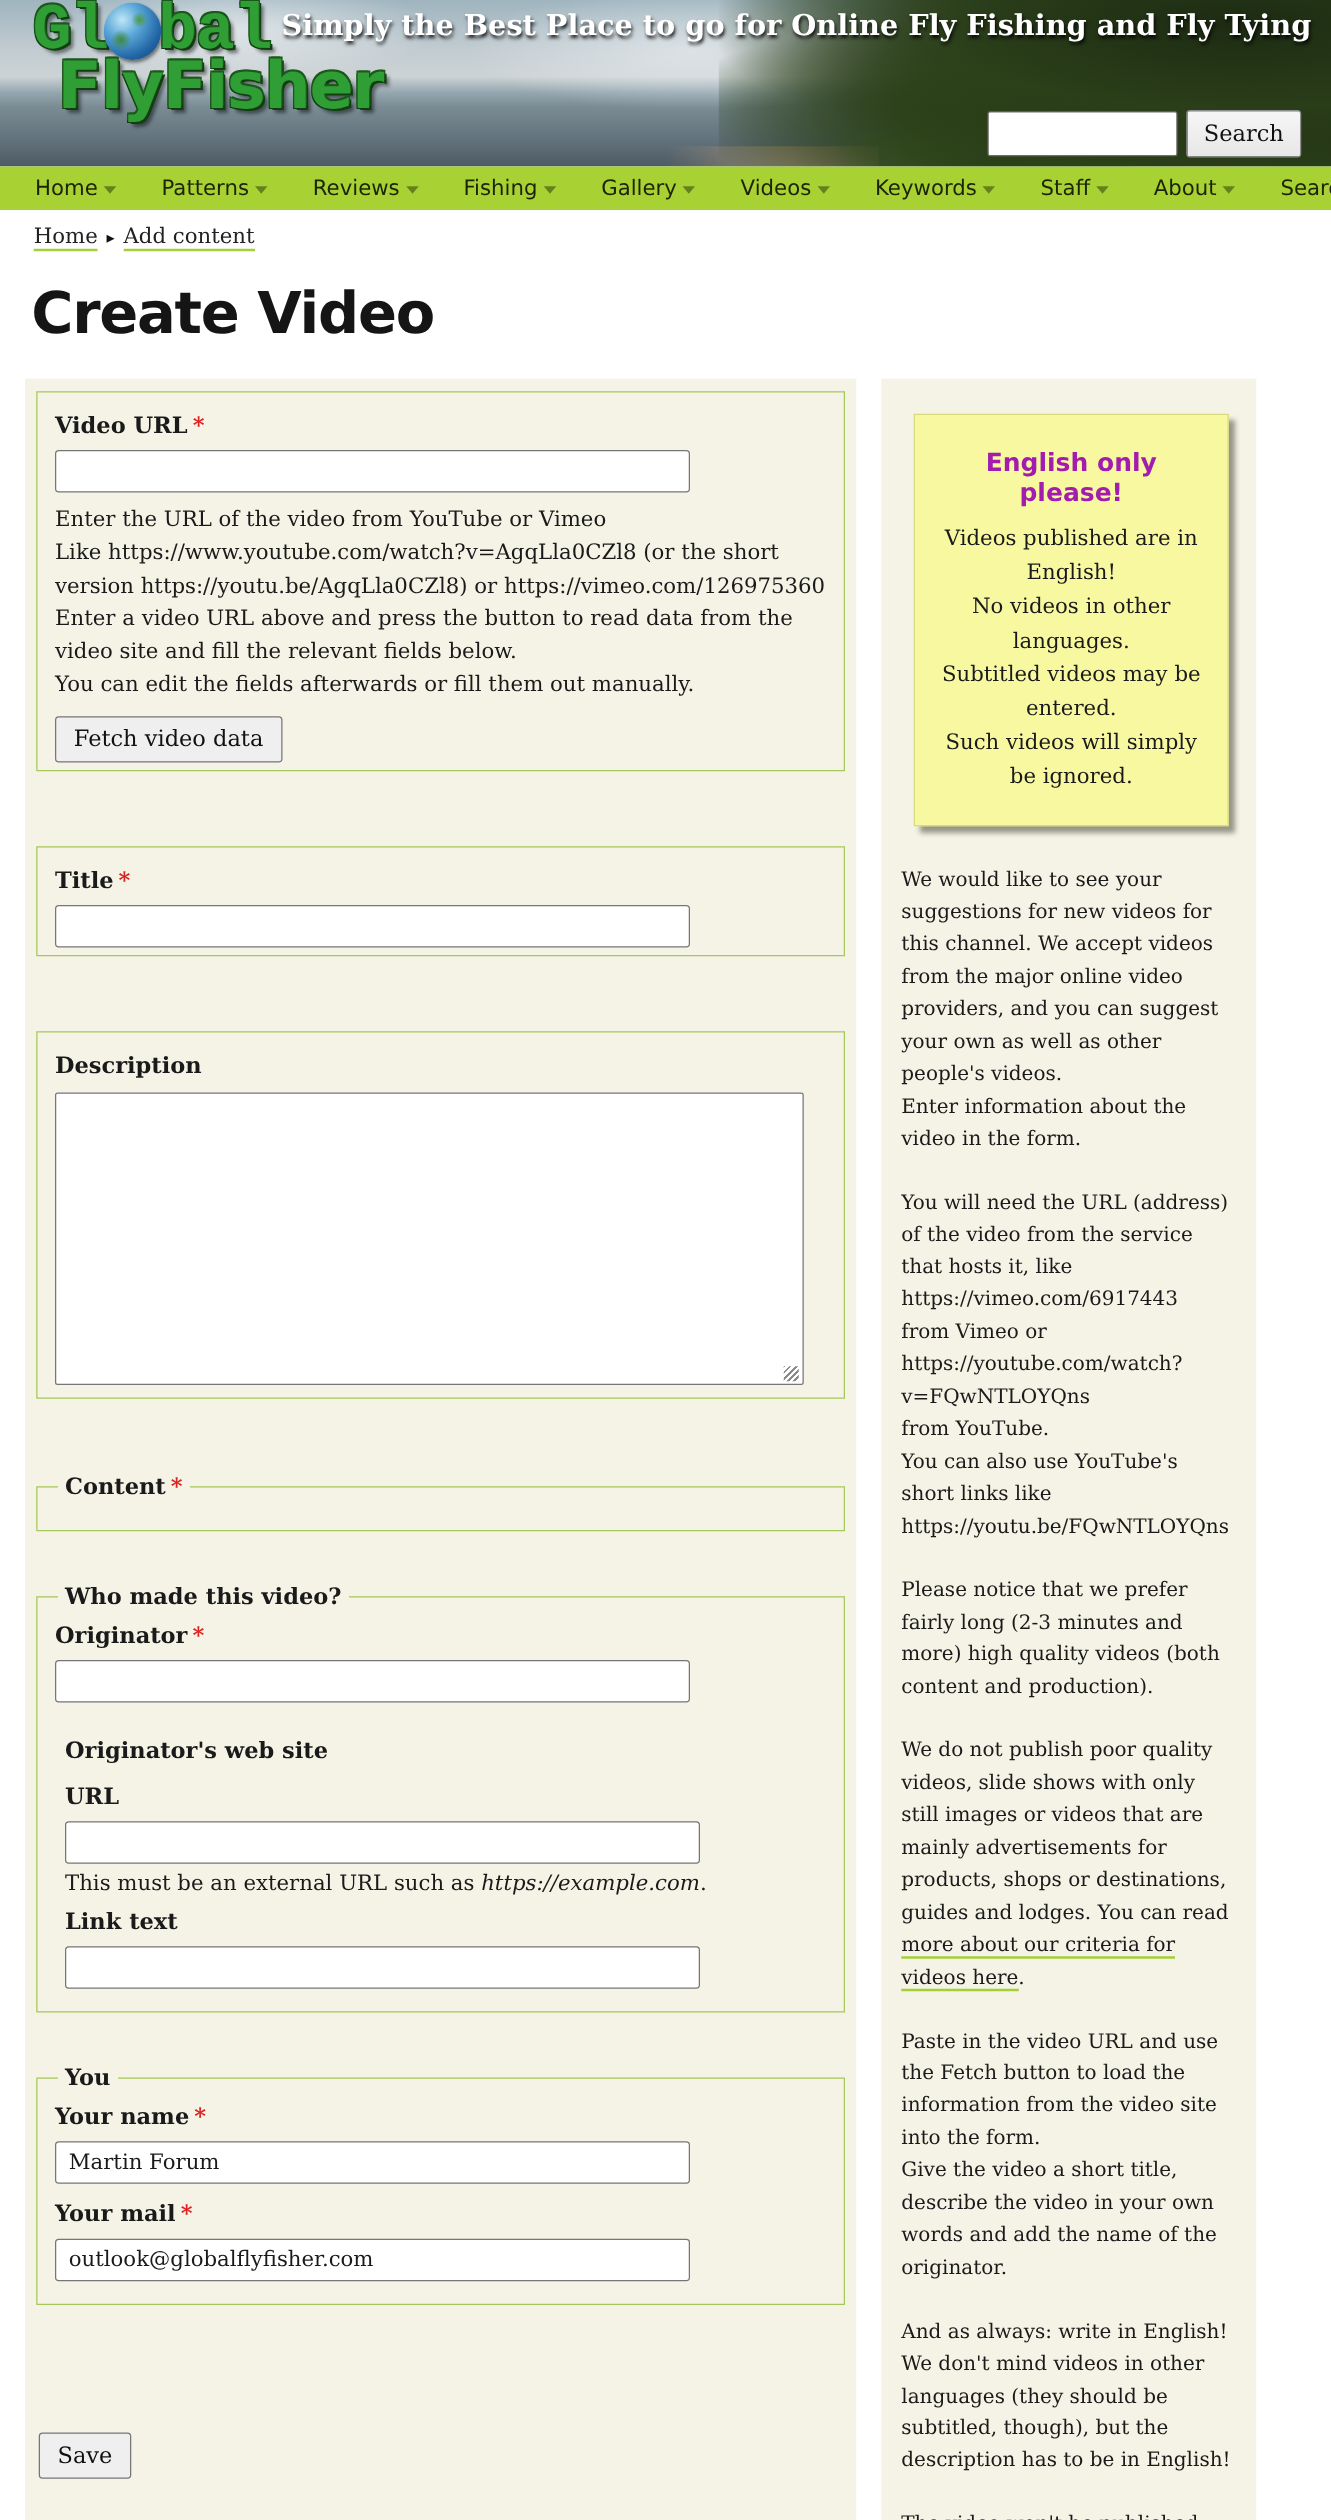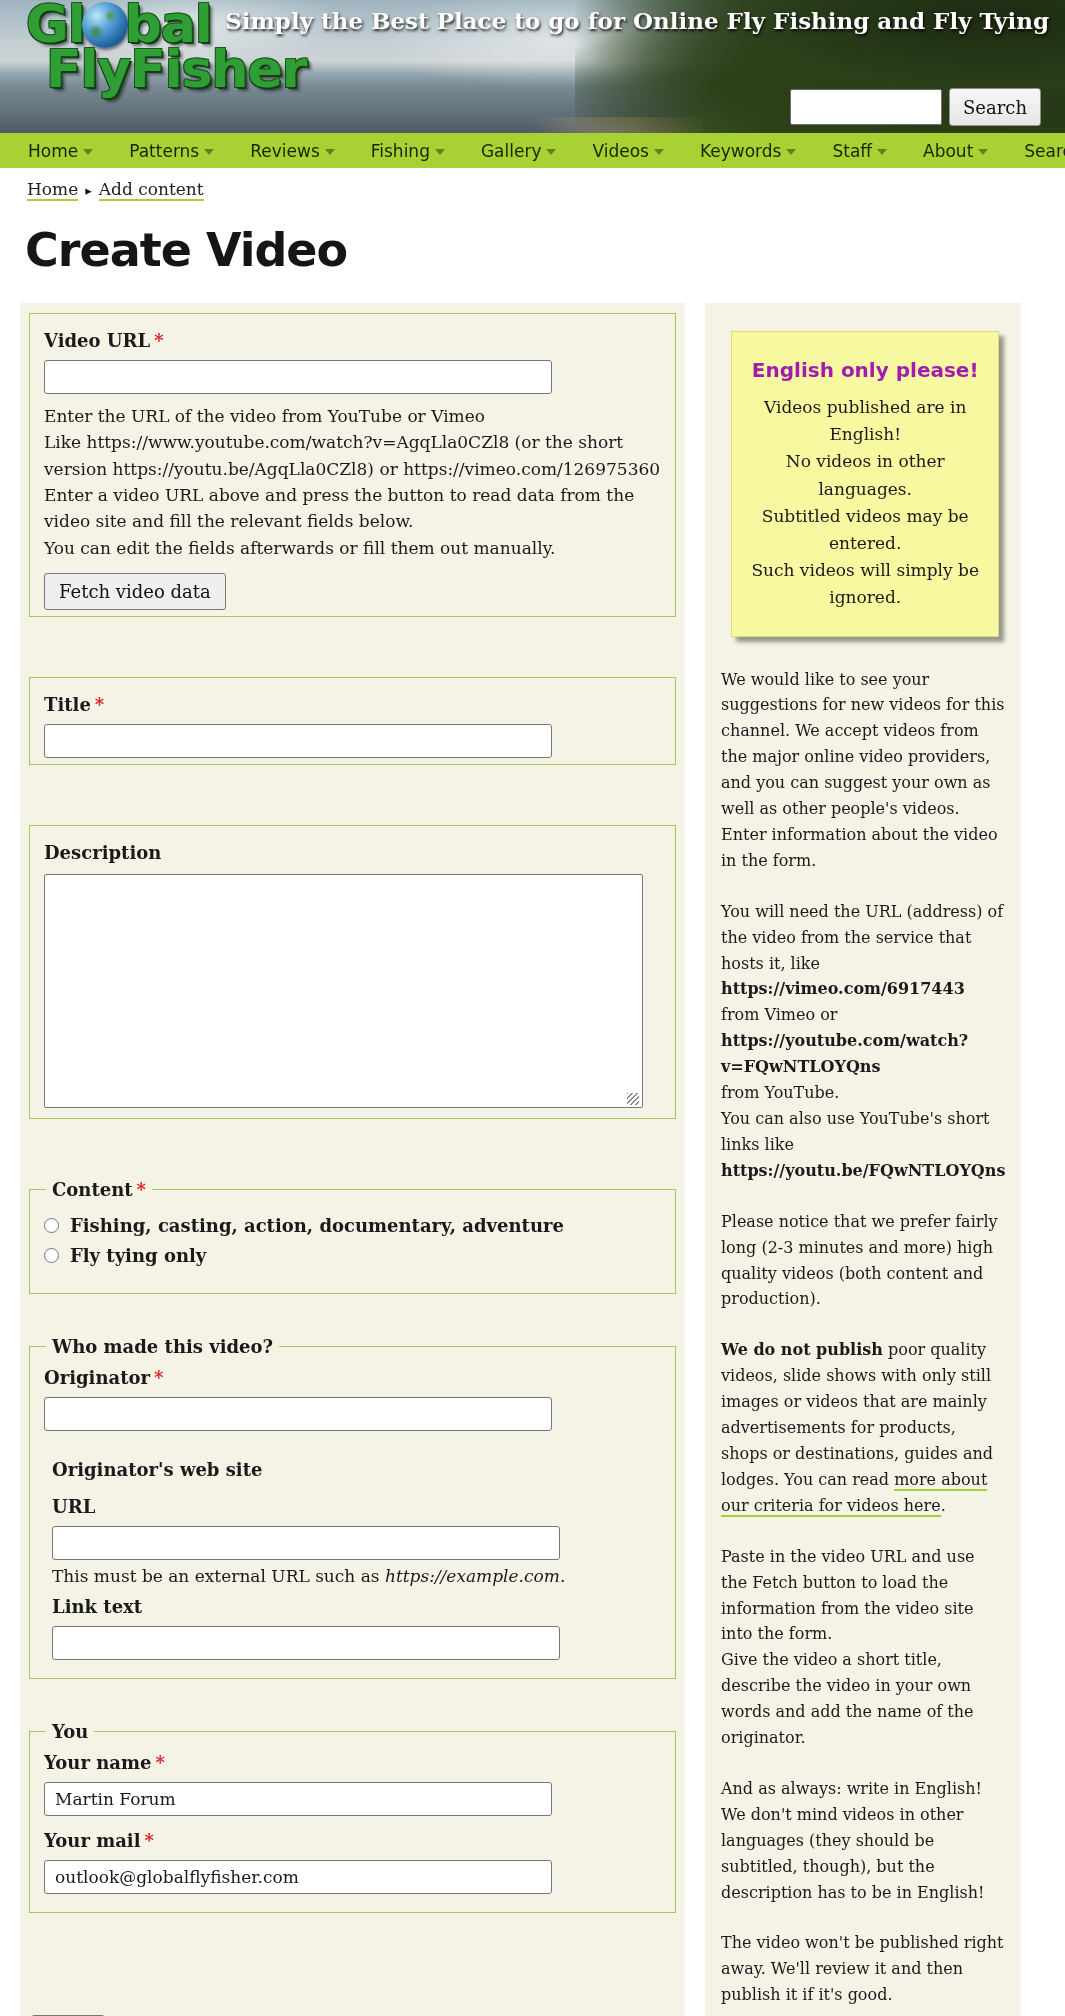--- a/index.html
+++ b/index.html
@@ -29,21 +29,21 @@
       radial-gradient(ellipse at 100% 65%, #1c2a12 0%, #2c4119 48%, rgba(44,65,25,0) 78%),
       linear-gradient(to left, #233517 0%, rgba(36,54,24,.92) 55%, rgba(36,54,24,0) 100%);}
   .photo-grass{position:absolute;right:15%;bottom:0;width:22%;height:20%;
     background:linear-gradient(100deg, rgba(93,143,60,0) 0%, #5d8f3c 30%, #477030 100%);}
   .photo-beach{position:absolute;right:34%;bottom:0;width:16%;height:12%;
     background:linear-gradient(90deg, rgba(154,140,116,0), #9a8c74 60%);}
 
   .logo{position:absolute;left:26px;top:2px;font-family:var(--sans);font-weight:bold;
     font-size:52px;line-height:.84;letter-spacing:-1px;color:#2f9e35;
     text-shadow:-1px -1px 0 #1c571c,1px -1px 0 #1c571c,-1px 1px 0 #123f12,2px 2px 0 #123f12,4px 4px 3px rgba(0,0,0,.45);}
-  .logo .row{display:flex;align-items:center;}
+  .logo .row{display:flex;align-items:center;font-family:Liberation Mono, monospace;}
   .globe{display:inline-block;width:46px;height:46px;border-radius:50%;margin:0 -3px;vertical-align:-6px;
     background:
       radial-gradient(circle 10px at 30% 65%, #3f8a3a 0%, rgba(63,138,58,0) 80%),
       radial-gradient(circle 8px at 62% 30%, #4d9a3f 0%, rgba(77,154,63,0) 80%),
       radial-gradient(circle at 32% 30%, #bfe6f7 0%, #5aa7d8 32%, #2266a6 68%, #123c6b 100%);
     box-shadow:1px 2px 3px rgba(0,0,0,.5);}
   .logo .line2{margin-left:20px;display:block;}
 
   .tagline{position:absolute;right:16px;top:7px;font-family:var(--serif);font-weight:bold;
     font-size:23px;color:#fff;text-shadow:1px 2px 3px rgba(0,0,0,.85);white-space:nowrap;}
@@ -94,21 +94,21 @@
   .note{font-size:17px;margin:6px 0 10px;}
   .note .i{font-style:italic;}
   .save{margin:60px 0 6px 2px;}
 
   
   .notice{background:#f8f8a0;border:1px solid #d9d97e;box-shadow:5px 5px 4px #96968a;
     padding:26px 12px 24px;text-align:center;margin:0 6px 30px 10px;}
   .notice-title{font-family:var(--sans);font-weight:bold;font-size:20px;margin-bottom:12px;color:#a21caf;}
   .notice-line{font-size:17px;line-height:1.6;}
   .paras p{font-size:16px;line-height:1.62;margin:0 0 25px;}
-  .paras .b{font-weight:bold;text-align:center;}
+  .paras .b{font-weight:normal;text-align:center;}
   .paras a.lnk{color:#1a1a1a;text-decoration:none;border-bottom:2px solid var(--link-underline);cursor:pointer;}
 </style>
 </head>
 <body>
 
 <div class="page">
 
   <header>
     <div class="photo-sky"></div>
     <div class="photo-beach"></div>
@@ -188,30 +188,20 @@
         <input class="text-input" type="text" value="" style="">
       </div>
 
       <div class="box">
         <label class="flabel">Description</label>
         <span class="ta-wrap"><textarea style=""></textarea></span>
       </div>
 
       <fieldset class="fs">
         <legend><span>Content</span><span class="req">*</span></legend>
-        <div>
-            <label class="radio-row">
-              <input type="radio" name="content" style="">
-              <span>Fishing, casting, action, documentary, adventure</span>
-            </label>
-            <label class="radio-row">
-              <input type="radio" name="content" style="">
-              <span>Fly tying only</span>
-            </label>
-          </div>
       </fieldset>
 
       <fieldset class="fs">
         <legend>Who made this video?</legend>
         <label class="flabel"><span>Originator</span><span class="req">*</span></label>
         <input class="text-input" type="text" value="" style="">
         <div class="subgroup">
           <div class="subheading">Originator's web site</div>
           <label class="flabel">URL</label>
           <input class="text-input" type="text" value="" style="">

